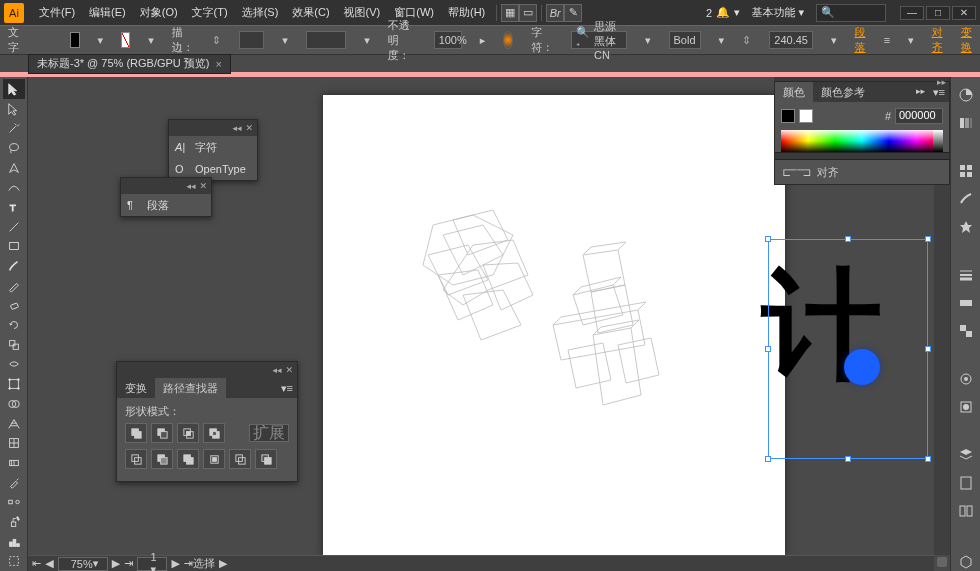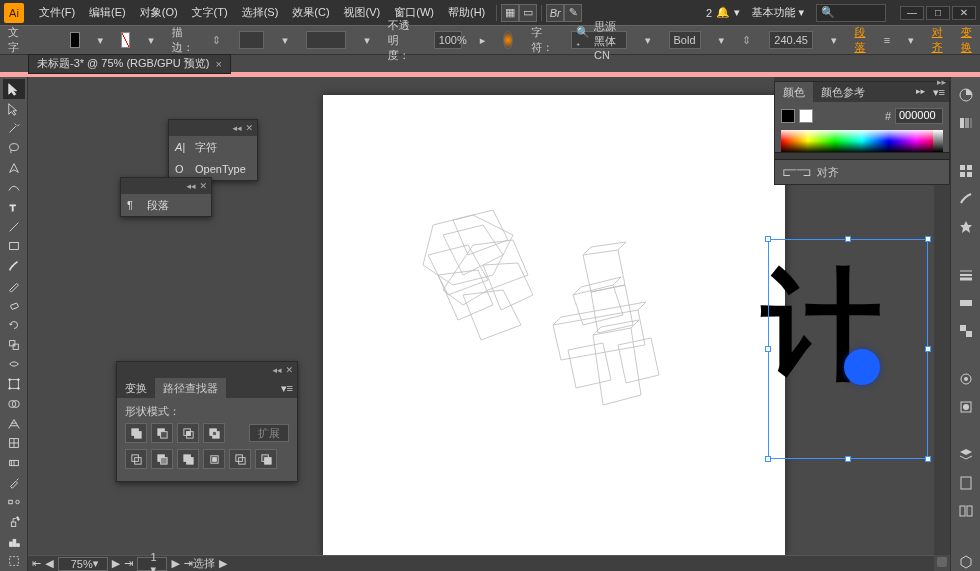--- a/index.html
+++ b/index.html
@@ -94,21 +94,21 @@
 .fp-lbl { color: #ddd; }
 
 
 .pf { left: 88px; top: 284px; width: 182px; }
 .pf .panel-tabs { background: #3a3a3a; }
 .pf-body { padding: 6px 8px; }
 .pf-sect { color: #ccc; margin-bottom: 4px; }
 .pf-btns { display: flex; gap: 4px; margin-bottom: 6px; align-items: center; }
 .pf-btn { width: 22px; height: 20px; background: #444; border: 1px solid #666; display: flex; align-items: center; justify-content: center; }
 .pf-btn svg { width: 13px; height: 13px; fill: #ccc; stroke: #ccc; }
-.pf-expand { width: 40px; height: 18px; background: #3a3a3a; border: 1px solid #666; color: #888; display: flex; align-items: center; justify-content: center; margin-left: auto; font-size: 11px; }
+.pf-expand { width: 40px; height: 18px; background: #3a3a3a; border: 1px solid #666; color: #888; display: flex; align-items: center; justify-content: center; margin-left: auto; font-size: 16px; }
 
 
 .status-left { display: flex; align-items: center; gap: 4px; padding-left: 4px; }
 .zoom-sel { width: 50px; height: 14px; background: #3a3a3a; border: 1px solid #666; color: #ccc; padding: 0 12px; display: flex; align-items: center; }
 .status-mid { margin-left: auto; margin-right: auto; color: #ccc; }
 
 </style>
 </head>
 <body>
 

